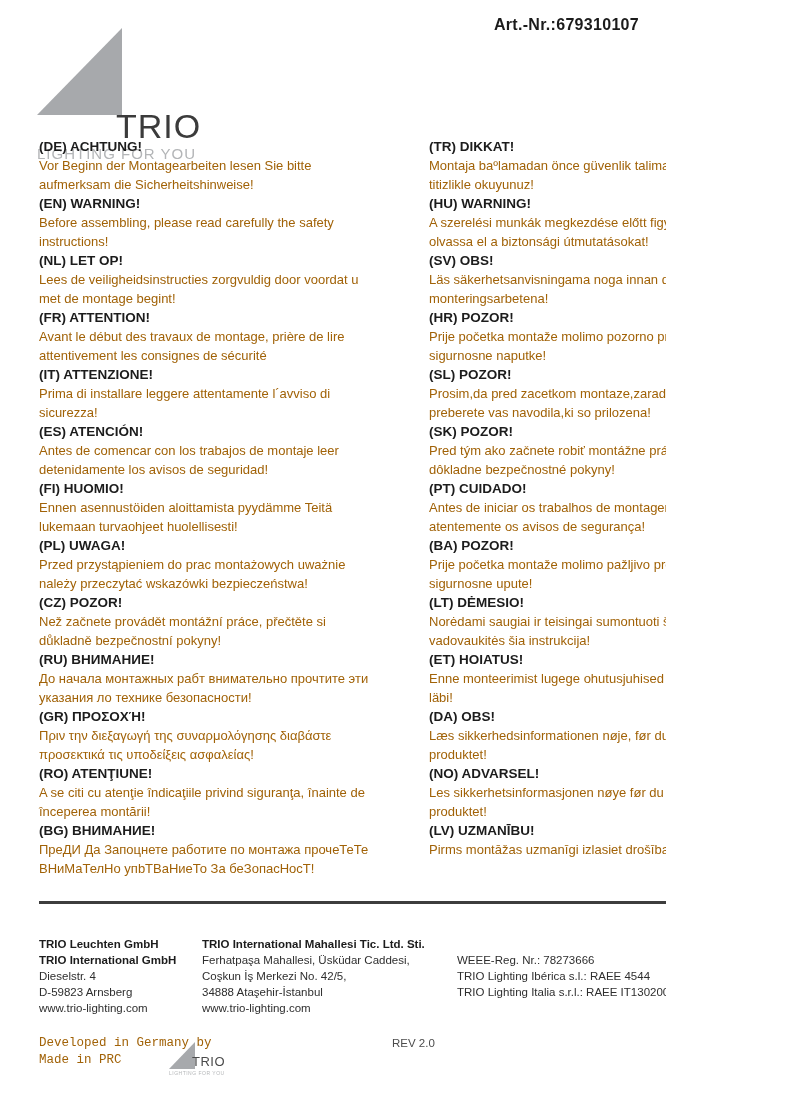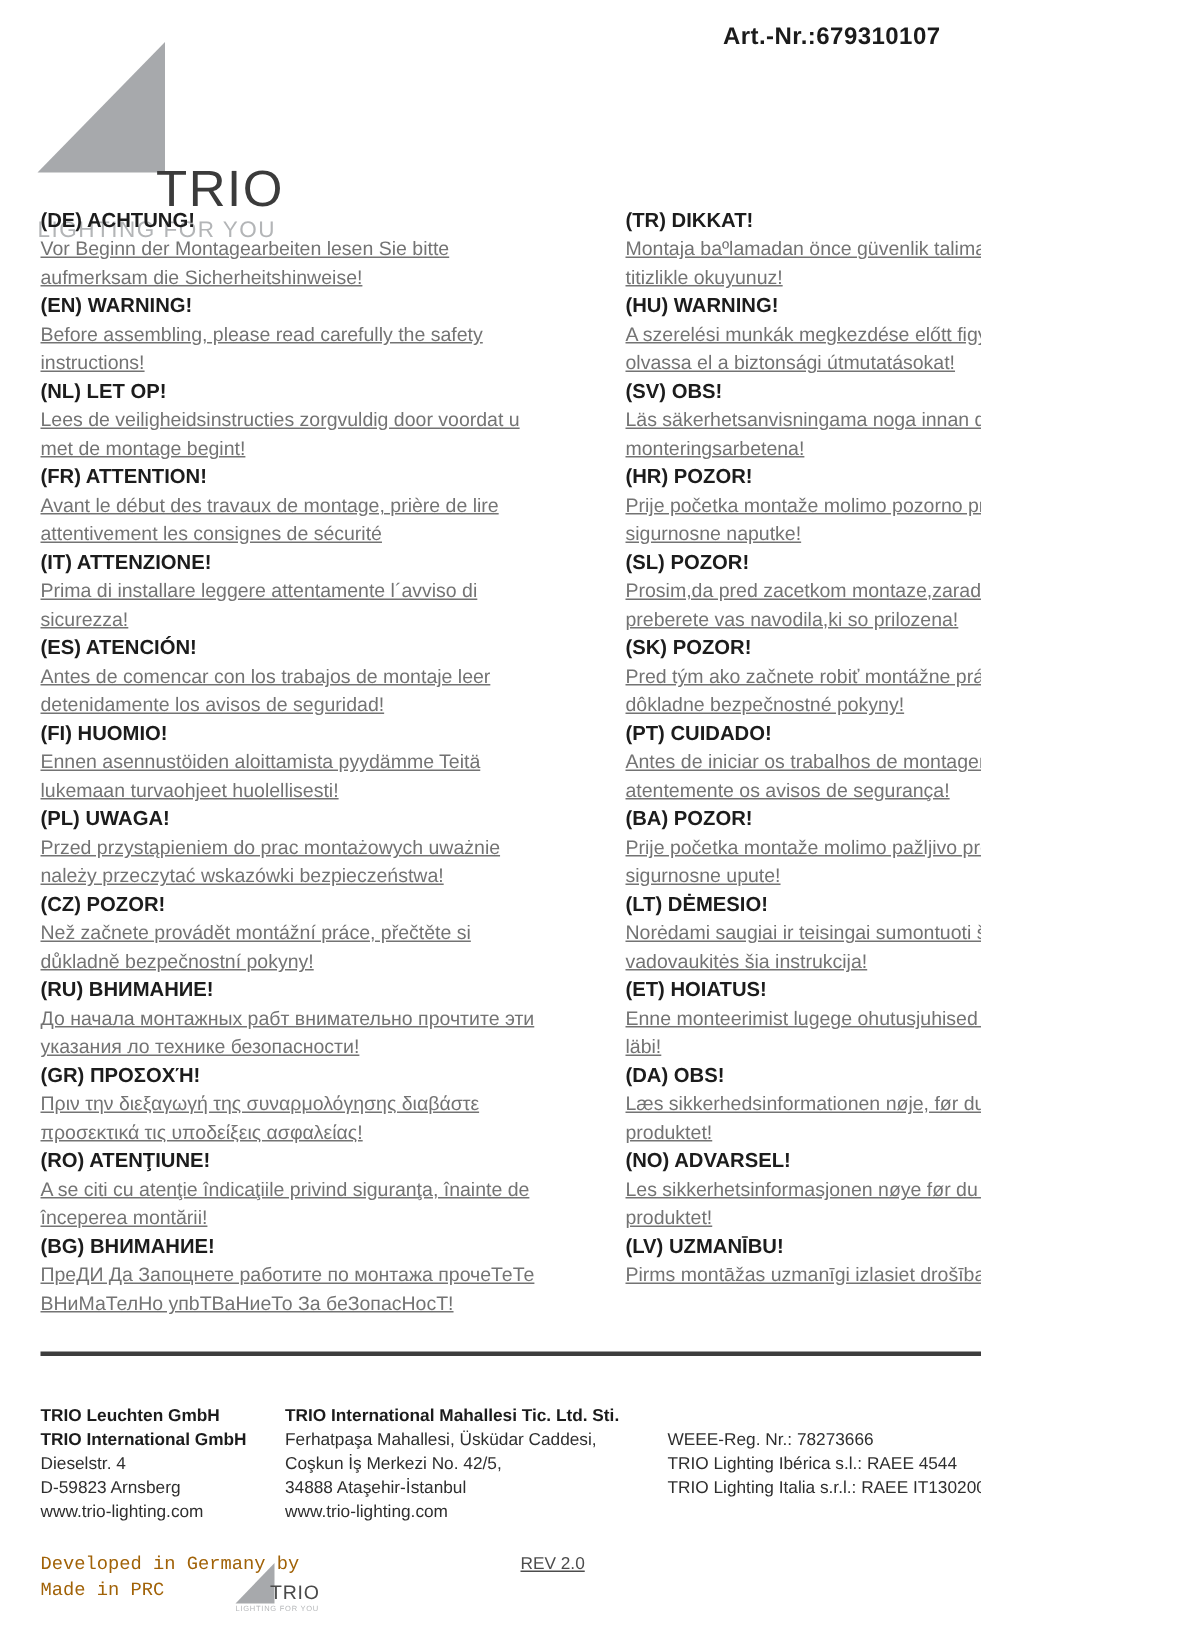--- a/index.html
+++ b/index.html
@@ -1,47 +1,47 @@
 <!DOCTYPE html>
 <html><head>
 <meta charset="utf-8">
 <style>
   html,body { margin:0; padding:0; background:#ffffff; }
   .page {
     position:relative; width:654px; height:1096px; background:#ffffff;
-    font-family:"Liberation Sans", sans-serif; color:#2e2e2e; overflow:hidden;
+    font-family:"Liberation Sans", sans-serif; color:#2e2e2e; overflow:hidden;margin-left:12px;
   }
   .artnr { position:absolute; top:16px; right:27px; font-size:16px; font-weight:700; color:#1b1b1b; letter-spacing:0.3px; }
 
   
   .logo { position:absolute; left:25px; top:28px; width:190px; height:108px; }
   .logo-tri { position:absolute; left:0; top:0; width:0; height:0;
     border-left:85px solid transparent; border-bottom:87px solid #a7a9ac; }
   .logo-word { position:absolute; left:79px; top:81px; font-size:34px; line-height:34px; color:#3b3b3b; letter-spacing:1px; }
   .logo-tag { position:absolute; left:0; top:117px; font-size:15px; color:#b3b5b7; letter-spacing:1px; white-space:nowrap; }
 
   
   .col { position:absolute; top:137px; width:385px; }
   .col-left { left:27px; }
   .col-right { left:417px; }
   .warn { height:57px; }
   .warn-h { font-size:13.5px; font-weight:700; line-height:19px; color:#1c1c1c; }
-  .warn-b { font-size:13px; line-height:19px; white-space:pre-line; color:#737373;text-decoration:underline; }
+  .warn-b { font-size:13px; line-height:19px; white-space:pre-line; color:#a16207; }
 
   
   .divider { position:absolute; left:27px; top:901px; width:721px; height:2.5px; background:#3d3d3d; }
   .fcol { position:absolute; top:936px; font-size:11.5px; line-height:16px; white-space:nowrap; color:#2e2e2e; }
   .f1 { left:27px; }
   .f2 { left:190px; }
   .f3 { left:445px; padding-top:16px; }
   .fb { font-weight:700; color:#1c1c1c; }
 
   
   .made { position:absolute; left:27px; top:1035px; font-size:12.5px; line-height:17px; white-space:pre-line; color:#a16207;font-family:Liberation Mono, monospace; }
-  .rev { position:absolute; left:347px; top:1037px; font-size:11.5px; color:#4c4c4c;text-decoration:underline; }
+  .rev { position:absolute; left:380px; top:1037px; font-size:11.5px; color:#4c4c4c; }
 
   .smalllogo { position:absolute; left:157px; top:1042px; width:70px; height:42px; }
   .smalllogo .tri { position:absolute; left:0; top:0; width:0; height:0;
     border-left:26px solid transparent; border-bottom:27px solid #a7a9ac; }
   .smalllogo .word { position:absolute; left:23px; top:13px; font-size:13px; line-height:13px; color:#4a4a4a; letter-spacing:0.5px; }
   .smalllogo .tag { position:absolute; left:0; top:28px; font-size:5px; color:#b5b7b9; letter-spacing:0.5px; white-space:nowrap; }
 
   .weee { position:absolute; left:650px; top:1028px; }
   .ce { position:absolute; left:720px; top:1033px; }
 </style>

